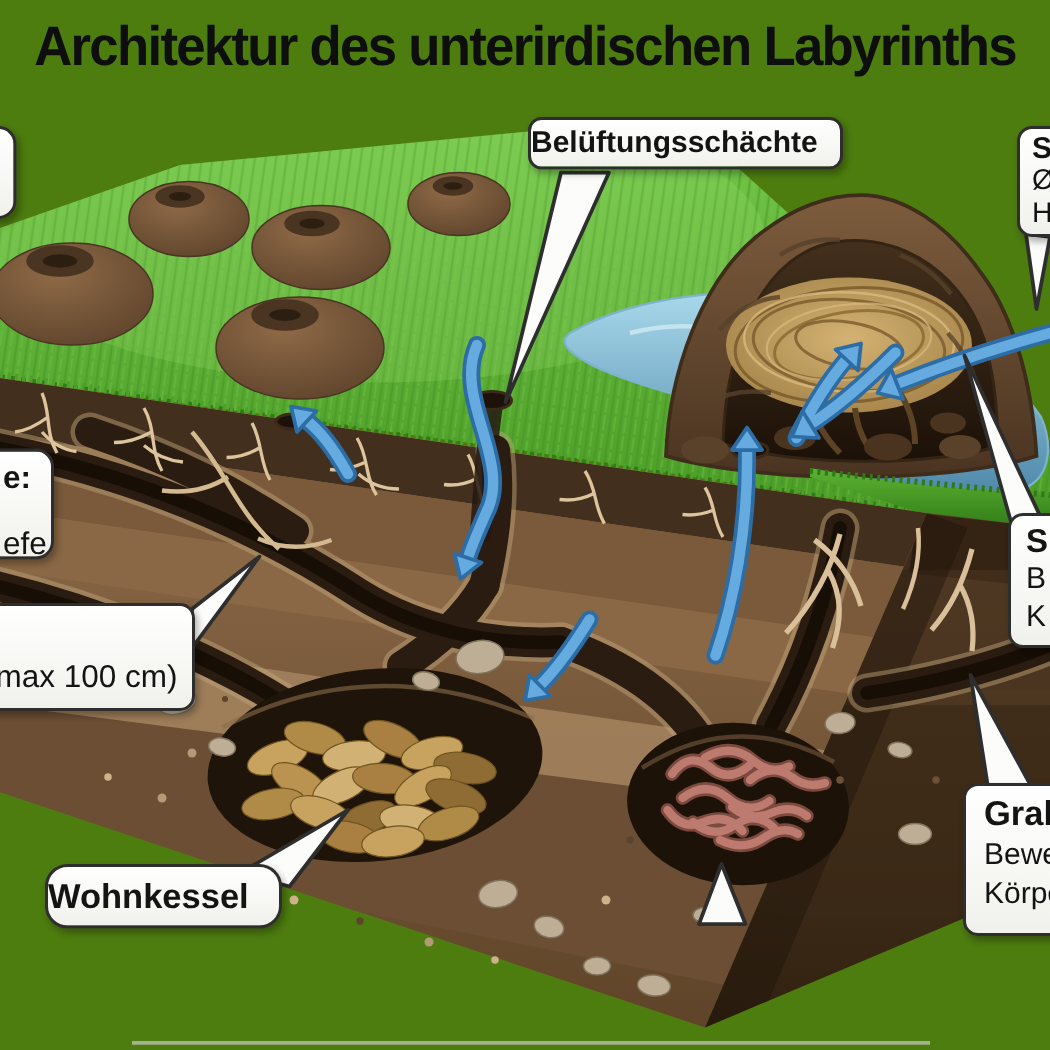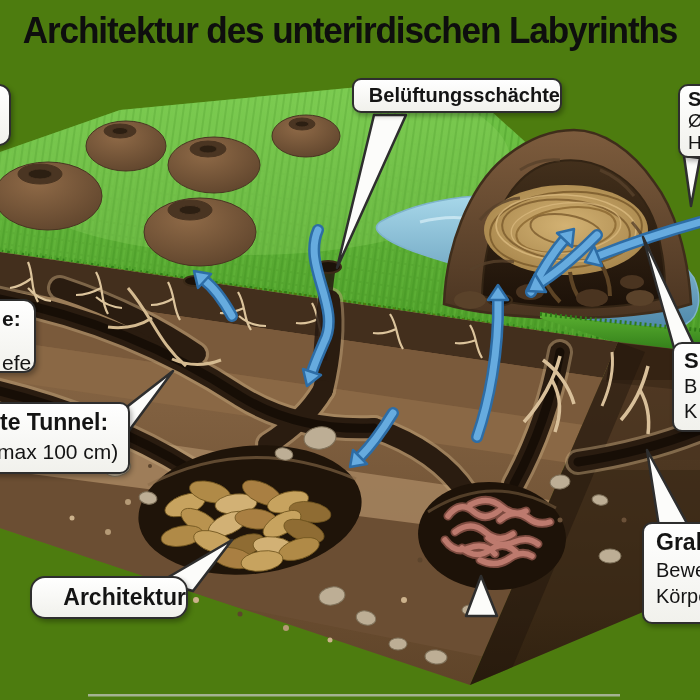--- a/index.html
+++ b/index.html
@@ -4,21 +4,21 @@
 <style>
   html,body{margin:0;padding:0;background:#ffffff;}
   #stage{position:relative;width:700px;height:700px;overflow:hidden;background:#4d7c0f;
          font-family:"Liberation Sans","DejaVu Sans",sans-serif;}
   #stage svg{position:absolute;left:0;top:0;}
   .title{position:absolute;top:10px;left:-80px;right:-80px;text-align:center;white-space:nowrap;
          font-size:37px;font-weight:700;letter-spacing:-1.2px;color:#0e0e0e;transform:scaleX(.95);}
   .callout{position:absolute;background:linear-gradient(180deg,#ffffff 0%,#f1f1ec 100%);
            border:2.5px solid #2e2e2e;border-radius:10px;box-shadow:2px 3px 5px rgba(0,0,0,.30);
            color:#141414;box-sizing:content-box;}
-  .co-center{display:flex;align-items:center;justify-content:flex-end;font-weight:700;}
+  .co-center{display:flex;align-items:center;justify-content:flex-start;font-weight:700;}
   .co-beluft{left:352px;top:78px;width:206px;height:31px;font-size:20px;border-radius:9px;}
   .co-wohn{left:30px;top:576px;width:154px;height:39px;font-size:23px;border-radius:15px;}
   .co-vorrats{left:386px;top:611px;width:186px;height:38px;font-size:23px;border-radius:12px;}
   .co-soh{left:678px;top:84px;width:84px;height:68px;padding-top:2px;padding-left:8px;}
   .co-soh .l1{display:block;font-weight:700;font-size:20px;line-height:22px;}
   .co-soh .l2,.co-soh .l3{display:block;font-size:19px;line-height:22px;}
   .co-sbk{left:672px;top:342px;width:84px;height:82px;padding-top:4px;padding-left:10px;}
   .co-sbk .l1{display:block;font-weight:700;font-size:22px;line-height:26px;}
   .co-sbk .l2,.co-sbk .l3{display:block;font-size:20px;line-height:25px;}
   .co-grab{left:642px;top:522px;width:130px;height:95px;padding-top:3px;padding-left:12px;}
@@ -372,32 +372,31 @@
   </div>
 
   <div class="callout co-sliver"></div>
 
   <div class="callout co-e">
     <span class="l1">e:</span>
     <span class="l2">efe</span>
   </div>
 
   <div class="callout co-tunnel">
-    <span class="l1">te Tunnel:</span>
     <span class="l2">(max 100 cm)</span>
   </div>
 
   <div class="callout co-sbk">
     <span class="l1">S</span>
     <span class="l2">B</span>
     <span class="l3">K</span>
   </div>
 
   <div class="callout co-wohn co-center">
-    <span>Architektur</span>
+    <span>Wohnkessel</span>
   </div>
 
 
   <div class="callout co-grab">
     <span class="l1">Grab</span>
     <span class="l2">Bewe</span>
     <span class="l3">Körpe</span>
   </div>
 
 </div>

